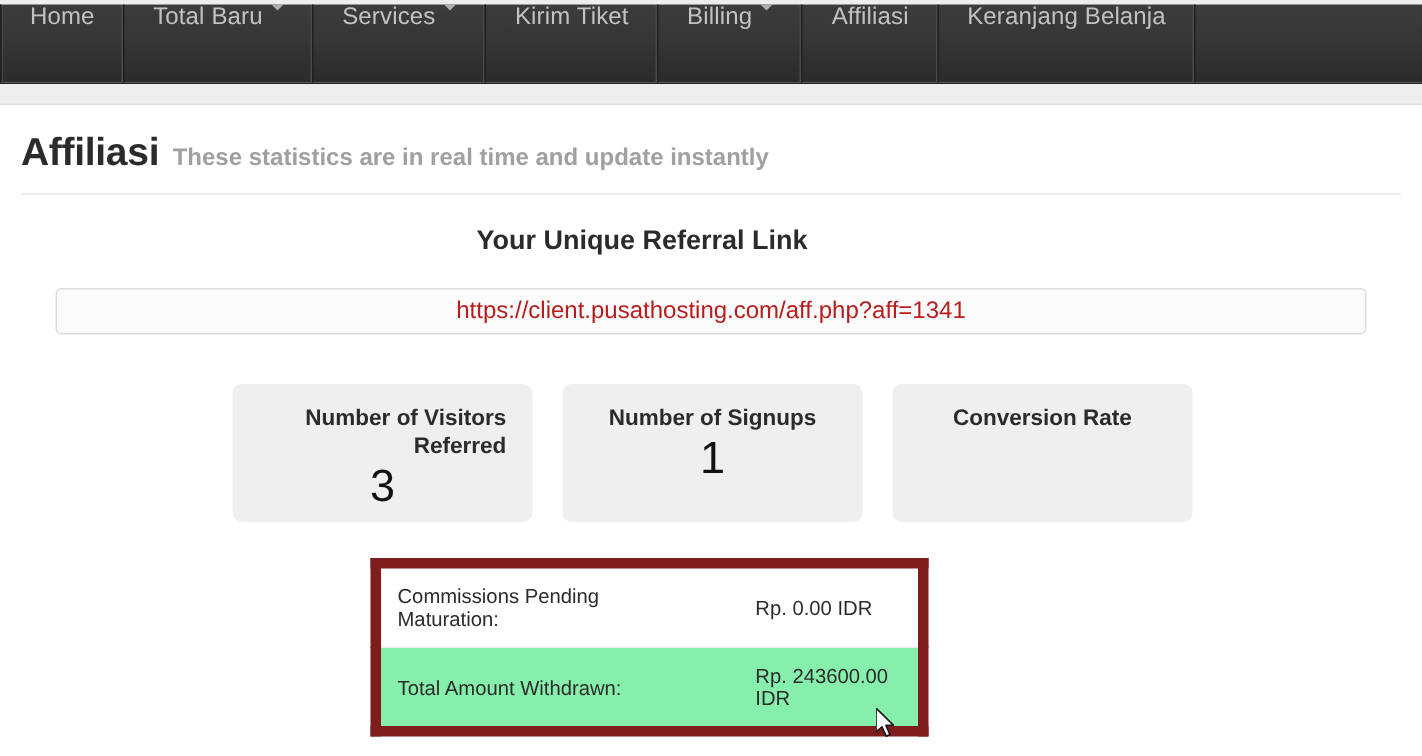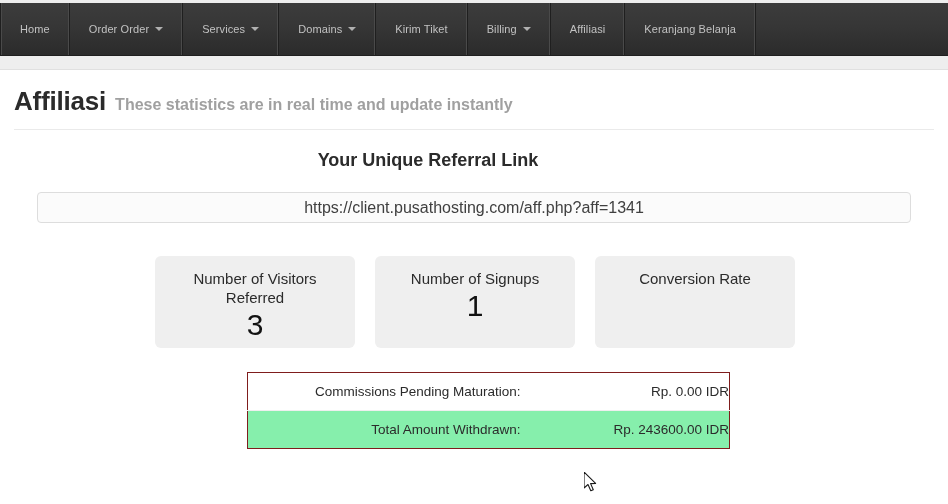--- a/index.html
+++ b/index.html
@@ -30,25 +30,25 @@
     width: 948px;
     height: 53px;
     background: linear-gradient(to bottom, #3c3c3c 0%, #363636 45%, #2b2b2b 100%);
     box-sizing: border-box;
     border-bottom: 1px solid #1f1f1f;
     display: flex;
     align-items: stretch;
   }
   .nav-item {
     display: flex;
-    align-items: center;
+    align-items: flex-start;
     justify-content: center;
     padding: 0 19px;
     color: #c2c2c2;
-    font-size: 11px;
+    font-size: 16px;
     letter-spacing: .1px;
     border-right: 1px solid #1f1f1f;
     box-shadow: inset -1px 0 0 #4a4a4a;
     white-space: nowrap;
     cursor: pointer;
     user-select: none;
   }
   .nav-item:first-child {
     border-left: 1px solid #1f1f1f;
     box-shadow: inset -1px 0 0 #4a4a4a, inset 1px 0 0 #4a4a4a;
@@ -119,21 +119,21 @@
     left: 37px;
     width: 874px;
     height: 31px;
     background: #fbfbfb;
     border: 1px solid #dddddd;
     border-radius: 4px;
     display: flex;
     align-items: center;
     justify-content: center;
     font-size: 16px;
-    color: #404040;
+    color: #b91c1c;
     box-sizing: border-box;
     cursor: text;
   }
 
   
   .stats-row {
     position: absolute;
     top: 256px;
     left: 155px;
     display: flex;
@@ -147,47 +147,47 @@
     display: flex;
     flex-direction: column;
     align-items: center;
     justify-content: flex-start;
     padding-top: 14px;
     box-sizing: border-box;
   }
   .stat-label {
     font-size: 15px;
     color: #2b2b2b;
-    text-align: center;
+    text-align: right;
     line-height: 1.25;
     max-width: 165px;
+    font-weight: bold;
   }
   .stat-value {
     font-size: 30px;
     color: #111111;
     line-height: 1.05;
     margin-top: 1px;
   }
   .stat-value.big {
     font-size: 37px;
     line-height: 1;
     margin-top: 0;
   }
 
   
   .commissions-table {
     position: absolute;
     top: 372px;
     left: 247px;
-    width: 483px;
-    border: 1px solid #7f1d1d;
+    width: 372px;
+    border: 7px solid #7f1d1d;
     border-collapse: collapse;
     box-sizing: border-box;
     background: #ffffff;
-    text-align: right;
   }
   .commissions-table td {
     font-size: 13.5px;
     color: #2b2b2b;
     padding: 11px 0 11px 11px;
     border-top: 1px solid #efefef;
   }
   .commissions-table tr:first-child td {
     border-top: 0;
   }
@@ -212,29 +212,25 @@
 </head>
 <body>
 
 <div class="nav-strip-top"></div>
 
 <nav class="navbar">
   <div class="nav-item">
     <span>Home</span>
   </div>
   <div class="nav-item">
-    <span>Order Order</span>
+    <span>Total Baru</span>
     <span class="caret"></span>
   </div>
   <div class="nav-item">
     <span>Services</span>
-    <span class="caret"></span>
-  </div>
-  <div class="nav-item">
-    <span>Domains</span>
     <span class="caret"></span>
   </div>
   <div class="nav-item">
     <span>Kirim Tiket</span>
   </div>
   <div class="nav-item">
     <span>Billing</span>
     <span class="caret"></span>
   </div>
   <div class="nav-item">

